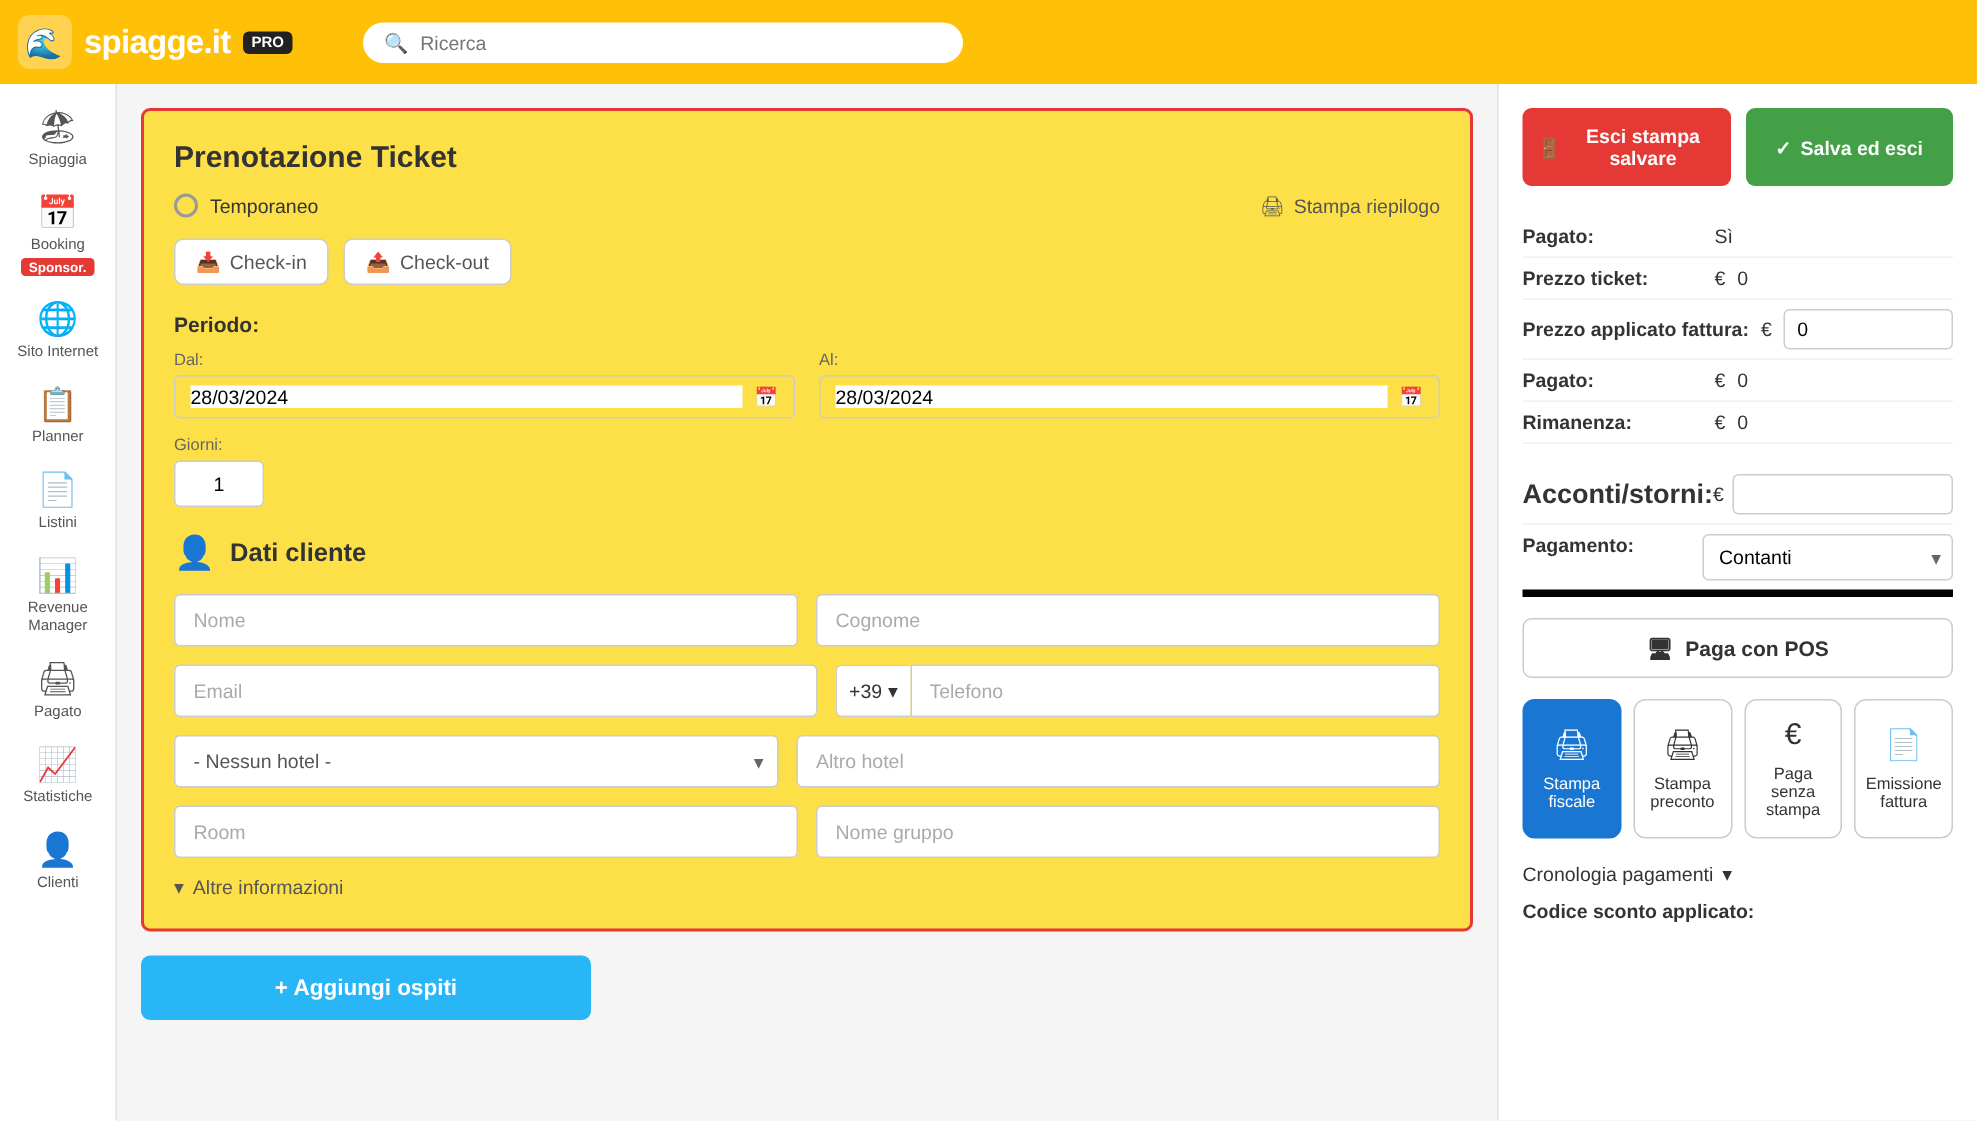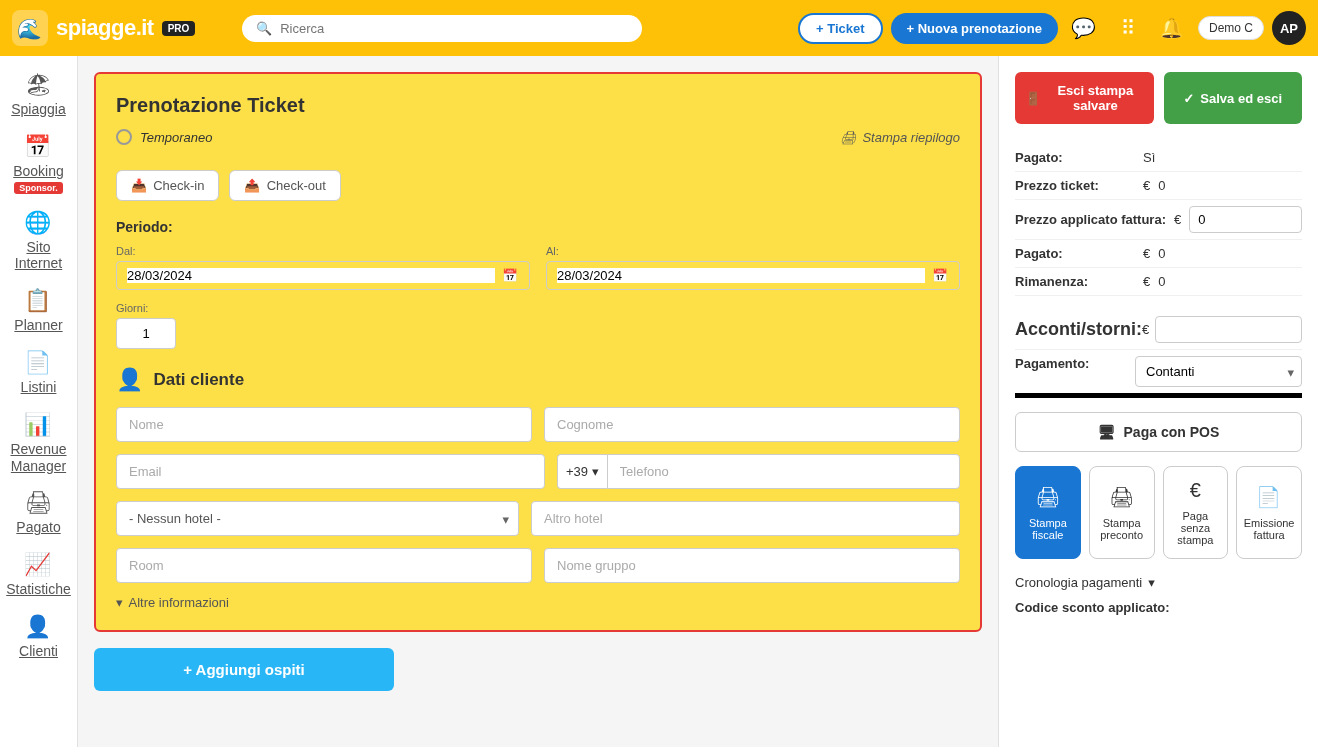--- a/index.html
+++ b/index.html
@@ -141,21 +141,21 @@
       display: flex;
       flex-direction: column;
       align-items: center;
       padding: 8px 4px;
       width: 100%;
       cursor: pointer;
       color: #555;
       text-align: center;
     }
     .sidebar-item .s-icon { font-size: 22px; margin-bottom: 3px; }
-    .sidebar-item .s-label { font-size: 14px; font-weight: 500; line-height: 1.2; text-decoration: underline; }
+    .sidebar-item .s-label { font-size: 10px; font-weight: 500; line-height: 1.2; }
     .sponsor-badge {
       background: #e53935;
       color: #fff;
       font-size: 9px;
       font-weight: 700;
       padding: 1px 5px;
       border-radius: 3px;
       margin-top: 2px;
     }
 
@@ -184,22 +184,21 @@
     .ticket-card h2 {
       font-size: 20px;
       font-weight: 700;
       margin-bottom: 12px;
     }
 
     .temporaneo-row {
       display: flex;
       align-items: flex-end;
       justify-content: space-between;
-      margin-bottom: 25px;
-      font-style: italic;
+      margin-bottom: 14px;
     }
 
     .temporaneo-label {
       display: flex;
       align-items: center;
       gap: 8px;
       font-size: 13px;
     }
 
     .radio-circle {
@@ -563,29 +562,20 @@
     <svg width="36" height="36" viewBox="0 0 36 36">
       <rect width="36" height="36" rx="8" fill="white" opacity="0.3"></rect>
       <text x="5" y="26" font-size="20" fill="white">🌊</text>
     </svg>
     <span class="logo-text">spiagge.it</span>
     <span class="pro-badge">PRO</span>
   </div>
   <div class="search-bar">
     <span>🔍</span>
     <input type="text" placeholder="Ricerca" style="">
-  </div>
-  <div class="nav-actions">
-    <button class="btn-ticket">+ Ticket</button>
-    <button class="btn-nuova">+ Nuova prenotazione</button>
-    <button class="nav-icon-btn">💬</button>
-    <button class="nav-icon-btn">⠿</button>
-    <button class="nav-icon-btn">🔔</button>
-    <span class="demo-badge">Demo C</span>
-    <div class="avatar-circle">AP</div>
   </div>
 </div>
 
 <div class="sidebar">
   <div class="sidebar-item">
     <span class="s-icon">🏖</span>
     <span class="s-label">Spiaggia</span>
   </div>
   <div class="sidebar-item">
     <span class="s-icon">📅</span>

